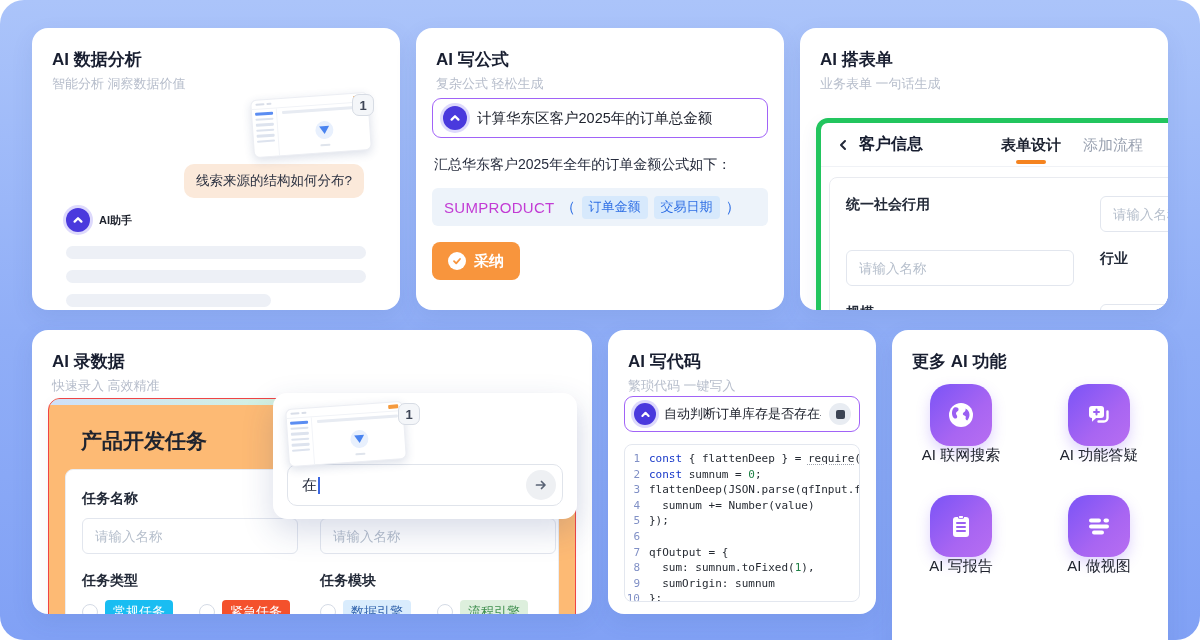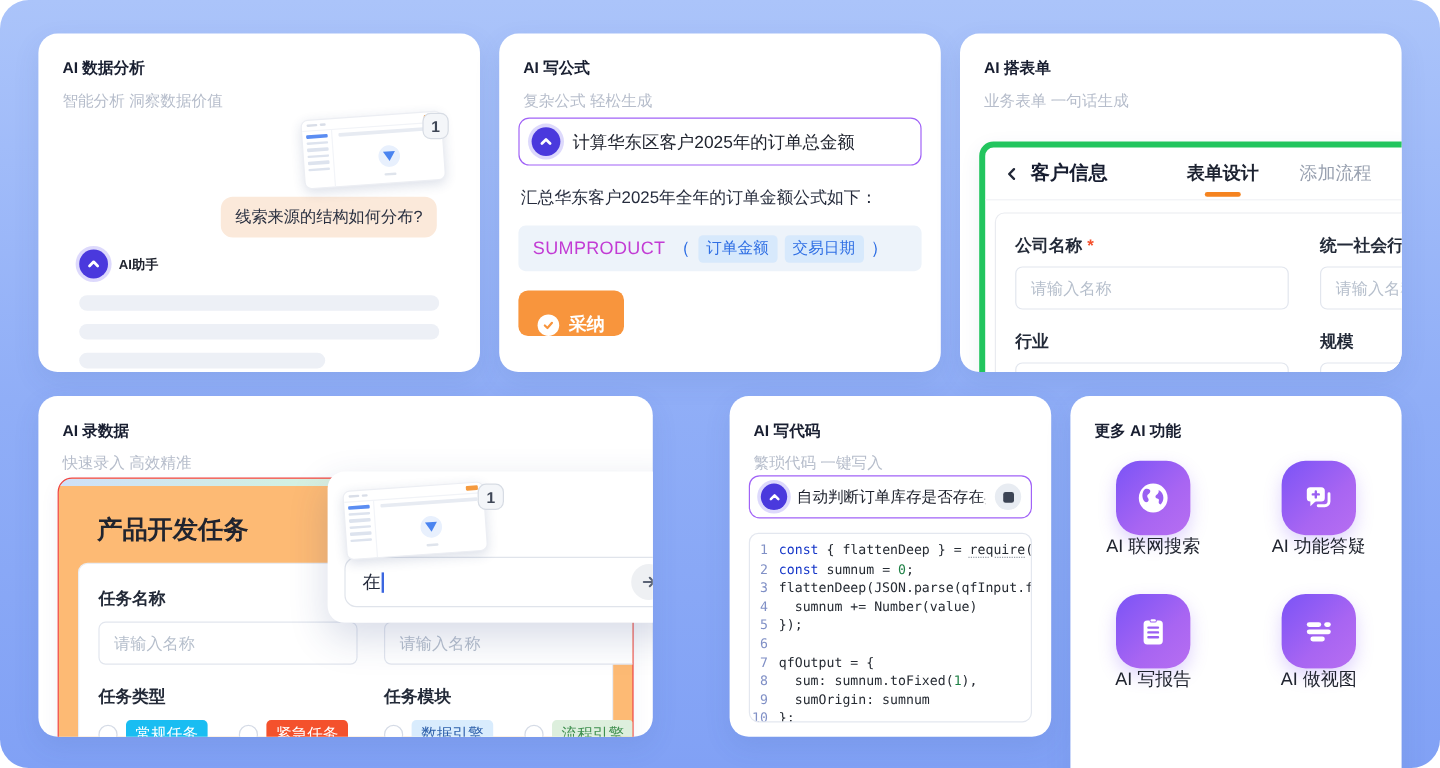--- a/index.html
+++ b/index.html
@@ -5,24 +5,24 @@
   *{margin:0;padding:0;box-sizing:border-box}
   html,body{width:1200px;height:640px}
   body{font-family:"Liberation Sans","DejaVu Sans",sans-serif;background:#ffffff}
   .page{position:relative;width:1200px;height:640px;border-radius:24px;overflow:hidden;
         background:linear-gradient(180deg,#abc4fa 0%,#90aef7 52%,#81a1f5 100%)}
   .card{position:absolute;background:#fff;border-radius:16px;overflow:hidden;
         box-shadow:0 8px 22px rgba(47,74,148,.10)}
   .c1{left:32px;top:28px;width:368px;height:282px}
   .c2{left:416px;top:28px;width:368px;height:282px}
   .c3{left:800px;top:28px;width:368px;height:282px}
-  .c4{left:32px;top:330px;width:512px;height:284px}
+  .c4{left:32px;top:330px;width:560px;height:284px}
   .c5{left:608px;top:330px;width:268px;height:284px}
   .c6{left:892px;top:330px;width:276px;height:355px}
-  .card-title{position:absolute;left:20px;top:20px;font-size:13px;font-weight:700;color:#181e30}
+  .card-title{position:absolute;left:20px;top:20px;font-size:17px;font-weight:700;color:#181e30}
   .card-sub{position:absolute;left:20px;top:47px;font-size:13px;color:#b6bdcb}
 
   
   .ai-avatar{flex:none;width:24px;height:24px;border-radius:50%;background:#4a39dd;
              display:flex;align-items:center;justify-content:center;box-shadow:0 0 0 3px rgba(132,120,246,.28)}
   .ai-avatar.small{width:22px;height:22px}
   .count-badge{position:absolute;width:22px;height:22px;background:#f4f6f9;border:1px solid #d7dce4;
                border-radius:7px;color:#3e4656;font-size:13px;font-weight:600;
                display:flex;align-items:center;justify-content:center;z-index:4}
   .miniwin{position:absolute;width:118px;height:58px;background:#fff;border:1px solid #eceef3;border-radius:6px;
@@ -59,31 +59,31 @@
 
   
   .c2 .ai-input{top:70px;height:40px}
   .intro-text{position:absolute;left:18px;top:128px;font-size:14px;color:#262c3d}
   .formula-box{position:absolute;left:16px;right:16px;top:160px;height:38px;background:#edf3fa;border-radius:6px;
                display:flex;align-items:center;gap:6px;padding:0 12px;white-space:nowrap}
   .fx-fn{font-size:15px;color:#c23bd4;letter-spacing:.3px}
   .fx-paren{font-size:15px;color:#2f6fe4}
   .fx-chip{background:#d7e9fc;color:#2f6fe4;font-size:13px;padding:2.5px 7px;border-radius:4px}
   .accept-btn{position:absolute;left:16px;top:214px;height:38px;padding:0 16px;border:none;background:#f8953d;
-              border-radius:8px;display:flex;align-items:flex-end;gap:8px;cursor:pointer}
+              border-radius:8px;display:flex;align-items:center;gap:8px;cursor:pointer}
   .accept-btn .blabel{color:#fff;font-size:15px;font-weight:600}
   .check-circle{width:18px;height:18px;border-radius:50%;background:#fff;display:flex;align-items:center;justify-content:center}
 
   
   .panel3{position:absolute;left:16px;top:90px;right:-16px;bottom:-16px;background:#fff;
           border:5px solid #22c55e;border-radius:12px;box-shadow:0 6px 18px rgba(50,70,130,.07)}
   .p3-header{height:44px;display:flex;align-items:center;padding:0 16px;border-bottom:1px solid #f0f2f6}
   .back-btn{display:flex;align-items:center;cursor:pointer}
   .p3-title{margin-left:10px;font-size:16px;font-weight:700;color:#171d30}
-  .p3-tabs{margin-left:auto;display:flex;gap:34px;padding-right:20px}
+  .p3-tabs{margin-left:auto;display:flex;gap:22px;padding-right:20px}
   .tab{position:relative;font-size:15px;color:#99a1b0;cursor:pointer;line-height:44px}
   .tab.active{color:#1c2230;font-weight:700}
   .tab.active .tab-underline{content:"";position:absolute;left:50%;transform:translateX(-50%);bottom:3px;
        width:30px;height:4px;background:#f5831f;border-radius:2px;display:block}
   .form3{position:absolute;left:8px;top:54px;width:430px;height:300px;background:#fff;
          border:1px solid #e9ebf0;border-radius:8px;padding:18px 16px}
   .f3grid{display:grid;grid-template-columns:228px 228px;column-gap:26px}
   .flabel{font-size:14px;font-weight:600;color:#232a38;margin-bottom:8px;white-space:nowrap}
   .req{color:#f4502c;margin-left:4px}
   .tinput{width:100%;height:36px;border:1px solid #e2e6ee;border-radius:6px;padding:0 12px;
@@ -242,25 +242,20 @@
           </span>
           <span class="tab">
             <span>添加流程</span>
           </span>
         </div>
       </div>
 
       <div class="form3">
         <div class="f3grid">
           <div>
-            <div class="flabel">
-              <span>公司名称</span><span class="req">*</span>
-            </div>
-          </div>
-          <div>
             <div class="flabel">统一社会行用</div>
           </div>
           <div>
             <input class="tinput" placeholder="请输入名称" style="">
           </div>
           <div>
             <input class="tinput" placeholder="请输入名称" style="">
           </div>
           <div>
             <div class="flabel">行业</div>

